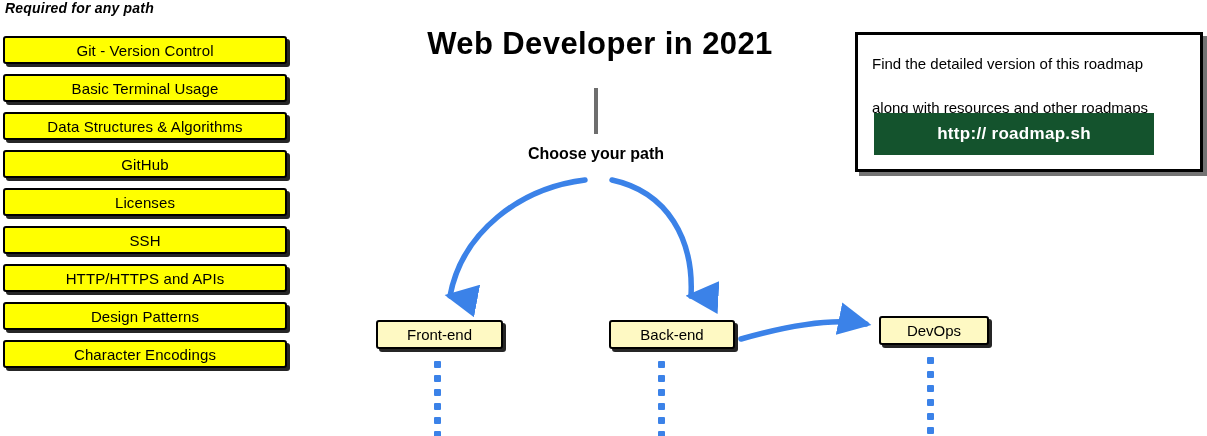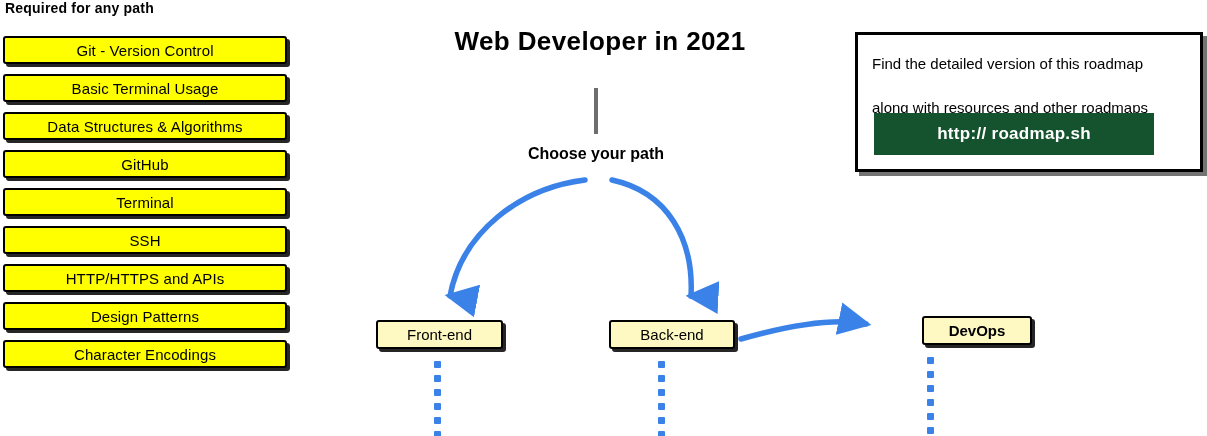--- a/index.html
+++ b/index.html
@@ -21,20 +21,21 @@
   
   #required-heading {
     position: absolute;
     left: 5px;
     top: 0px;
     font-size: 14px;
     font-weight: bold;
     color: #000000;
     letter-spacing: 0.2px;
     white-space: nowrap;
+    font-style: italic;
   }
   #required-list {
     position: absolute;
     left: 3px;
     top: 36px;
     width: 284px;
   }
   .req-item {
     position: relative;
     height: 28px;
@@ -55,21 +56,21 @@
     white-space: nowrap;
   }
 
   
   #main-title {
     position: absolute;
     left: 410px;
     top: 26px;
     width: 380px;
     text-align: center;
-    font-size: 26px;
+    font-size: 31px;
     font-weight: bold;
     color: #000000;
     letter-spacing: 0.4px;
     white-space: nowrap;
   }
   #title-stem {
     position: absolute;
     left: 594px;
     top: 88px;
     width: 4px;
@@ -111,21 +112,21 @@
     box-sizing: border-box;
     height: 29px;
   }
   .path-node span {
     font-size: 15px;
     color: #000000;
     white-space: nowrap;
   }
   #node-frontend { left: 376px; top: 320px; width: 127px; }
   #node-backend  { left: 609px; top: 320px; width: 126px; }
-  #node-devops   { left: 922px; top: 316px; width: 110px; font-weight: bold; }
+  #node-devops   { left: 879px; top: 316px; width: 110px; }
 
   .dot-trail {
     position: absolute;
     width: 7px;
     display: flex;
     flex-direction: column;
     align-items: center;
     gap: 7px;
   }
   .dot-trail i {
@@ -194,21 +195,21 @@
     <div class="req-item">
       <span>Basic Terminal Usage</span>
     </div>
     <div class="req-item">
       <span>Data Structures &amp; Algorithms</span>
     </div>
     <div class="req-item">
       <span>GitHub</span>
     </div>
     <div class="req-item">
-      <span>Terminal</span>
+      <span>Licenses</span>
     </div>
     <div class="req-item">
       <span>SSH</span>
     </div>
     <div class="req-item">
       <span>HTTP/HTTPS and APIs</span>
     </div>
     <div class="req-item">
       <span>Design Patterns</span>
     </div>

